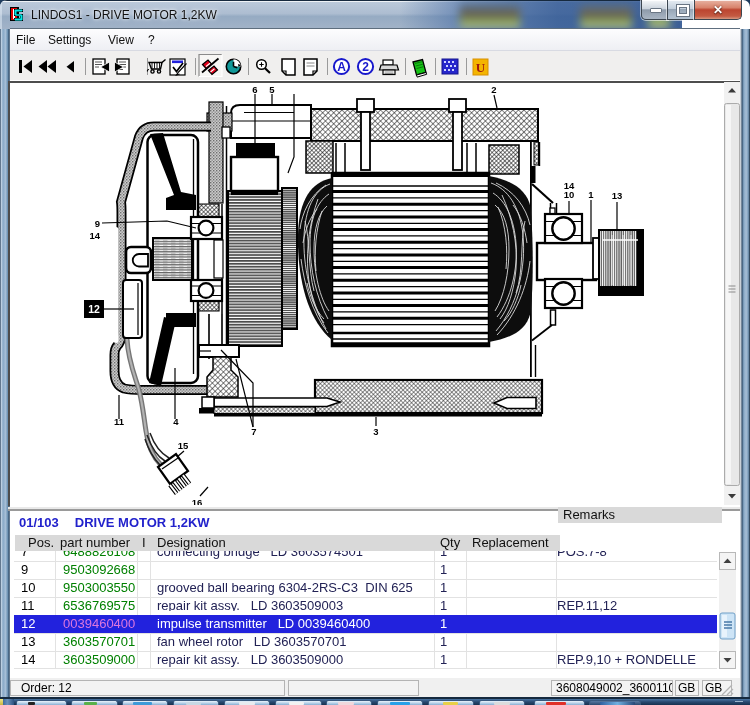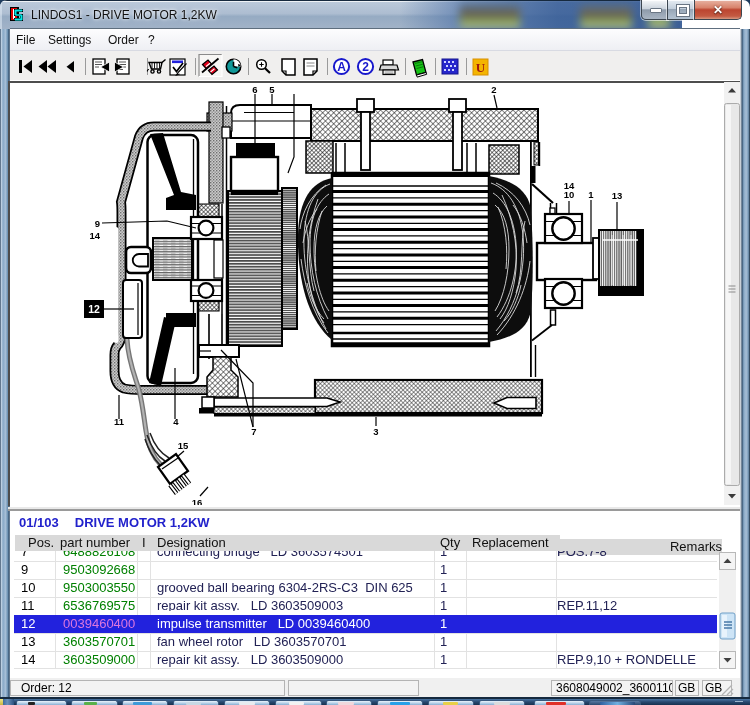--- a/index.html
+++ b/index.html
@@ -91,21 +91,21 @@
         <div class="glyph" style="left:18px;top:2.5px;font-size:12px;text-shadow:0 0 2px #5a2418,0 1px 1px #5a2418;">✕</div>
       </div>
   <div id="frameL"></div>
       <div id="frameR"></div>
 
   <div id="client">
         <div style="position:absolute;left:0;top:-1.5px;width:730px;height:1.5px;background:#5e6e7e;"></div>
     <div id="menubar">
       <span style="left:6px;">File</span>
       <span style="left:38px;">Settings</span>
-      <span style="left:98px;">Order</span>
+      <span style="left:98px;">View</span>
       <span style="left:138px;">?</span>
     </div>
     <div id="toolbar"></div>
     <svg id="tbicons" style="left:0;top:22px;" width="730" height="29" viewBox="0 0 730 29">
       <g fill="#000">
         <rect x="9" y="9" width="3" height="13"></rect>
         <path d="M22 9 V22 L13.5 15.5 Z"></path>
         <path d="M37 9 V22 L28.5 15.5 Z"></path>
         <path d="M46 9 V22 L37.5 15.5 Z"></path>
         <path d="M64 10 V21.5 L56.5 15.7 Z"></path>
@@ -481,21 +481,21 @@
     <div style="position:absolute;left:-2px;top:477.5px;width:732px;height:2.5px;background:#e9e9e9;"></div>
     <div style="position:absolute;left:-2px;top:480px;width:732px;height:1.5px;background:#9a9a9a;"></div>
     <div id="caption"><span>01/103</span><span style="margin-left:16px;">DRIVE MOTOR 1,2KW</span></div>
 
     <div class="hdr" style="left:5px;top:506px;width:40px;padding-left:13px;">Pos.</div>
     <div class="hdr" style="left:47px;top:506px;width:80px;padding-left:3px;">part number</div>
     <div class="hdr" style="left:129px;top:506px;width:11px;padding-left:3px;">I</div>
     <div class="hdr" style="left:142px;top:506px;width:282px;padding-left:5px;">Designation</div>
     <div class="hdr" style="left:426px;top:506px;width:30px;padding-left:4px;">Qty</div>
     <div class="hdr" style="left:458px;top:506px;width:88px;padding-left:4px;">Replacement</div>
-    <div class="hdr" style="left:548px;top:510px;width:159px;padding-left:5px;text-align:right;">Remarks</div>
+    <div class="hdr" style="left:548px;top:478px;width:159px;padding-left:5px;">Remarks</div>
 
     <div id="tbl" style="left:4px;top:522px;width:703px;height:118px;position:absolute;overflow:hidden;">
       <div class="gridv" style="left:41px;top:0;height:118px;"></div>
       <div class="gridv" style="left:123px;top:0;height:118px;"></div>
       <div class="gridv" style="left:136px;top:0;height:118px;"></div>
       <div class="gridv" style="left:420px;top:0;height:118px;"></div>
       <div class="gridv" style="left:452px;top:0;height:118px;"></div>
       <div class="gridv" style="left:542px;top:0;height:118px;"></div>
       <div class="gridh" style="left:0;top:10px;width:703px;"></div>
       <div class="gridh" style="left:0;top:28px;width:703px;"></div>

